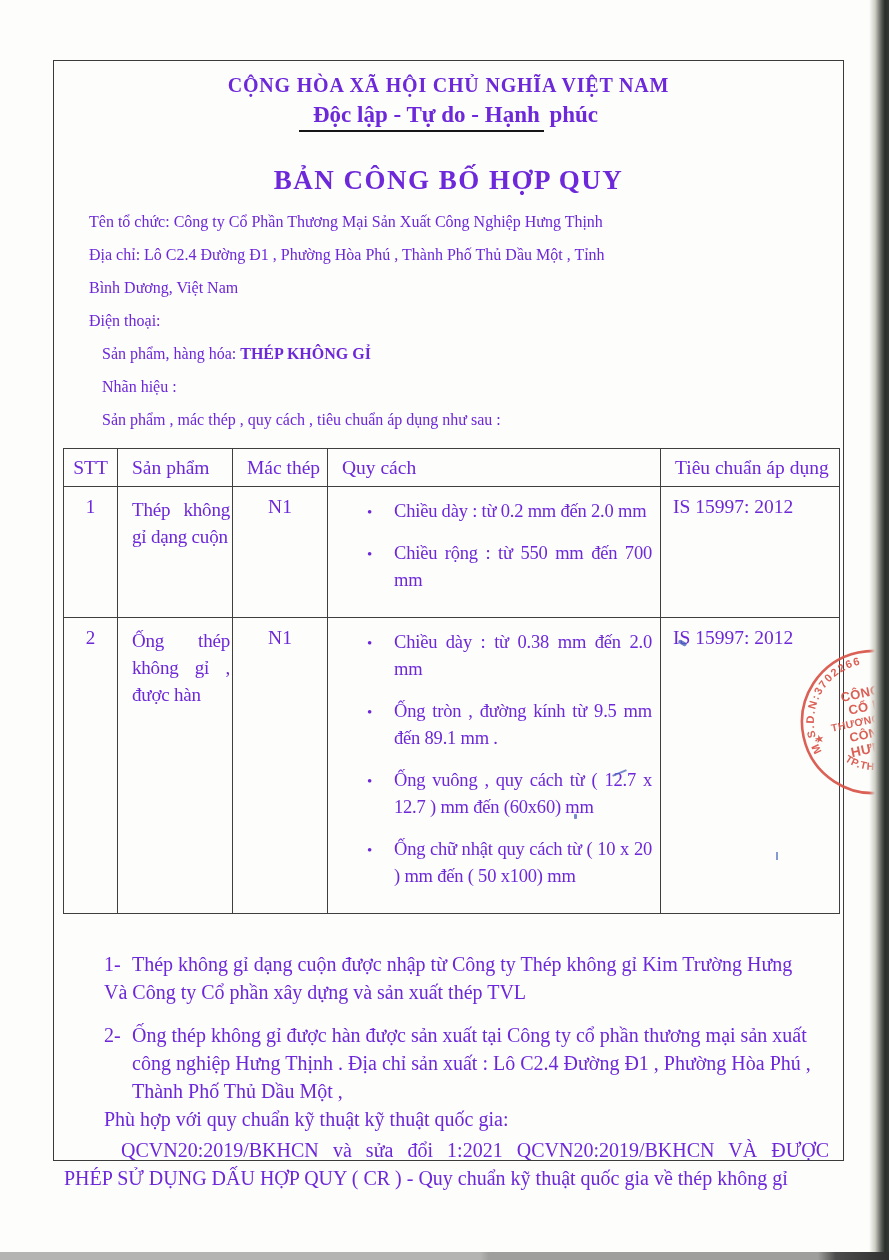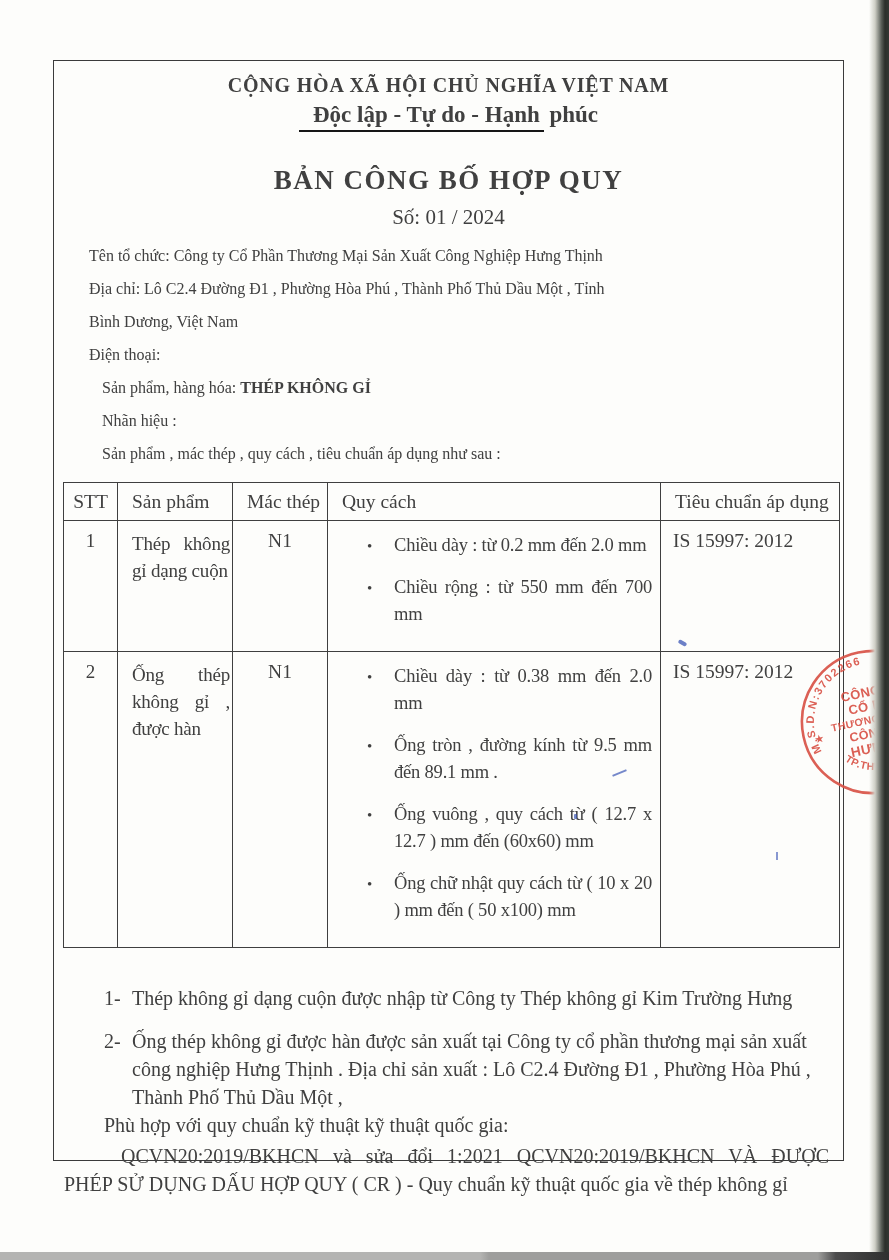--- a/index.html
+++ b/index.html
@@ -1,20 +1,20 @@
 <!DOCTYPE html>
 <html><head>
 <meta charset="utf-8">
 <style>
   html,body{margin:0;padding:0;background:#ffffff;}
   #scan{
     position:relative; width:889px; height:1260px;
     background:#fdfdfb; overflow:hidden;
     font-family:"Liberation Serif","DejaVu Serif",serif;
-    color:#404040;
+    color:#6d28d9;
   }
   
   #frame{
     position:absolute; left:53px; top:60px; width:791px; height:1101px;
     border:1.6px solid #3b3b3b; box-sizing:border-box;
   }
   .center{text-align:center;}
   .nat{margin-top:13px; font-size:20px; font-weight:bold; letter-spacing:0.8px;}
   .motto{margin-top:5px; font-size:23px; font-weight:bold;}
   .motto .ul{border-bottom:2.6px solid #161616; padding:0 4px 3px 14px;}
@@ -70,21 +70,20 @@
 <div id="scan">
 
   <div id="frame">
 
     <div class="center nat">CỘNG HÒA XÃ HỘI CHỦ NGHĨA VIỆT NAM</div>
 
     <div class="center motto"><span class="ul">Độc lập - Tự do - Hạnh</span><span> phúc</span></div>
 
     <div class="center doc-title">BẢN CÔNG BỐ HỢP QUY</div>
 
-    <div class="center doc-num">Số: 01 / 2024</div>
 
     <div class="info">
       <div>Tên tổ chức: Công ty Cổ Phần Thương Mại Sản Xuất Công Nghiệp Hưng Thịnh</div>
       <div>Địa chỉ: Lô C2.4 Đường Đ1 , Phường Hòa Phú , Thành Phố Thủ Dầu Một , Tỉnh</div>
       <div>Bình Dương, Việt Nam</div>
       <div>Điện thoại:</div>
       <div class="ind"><span>Sản phẩm, hàng hóa: </span><b>THÉP KHÔNG GỈ</b></div>
       <div class="ind">Nhãn hiệu :</div>
       <div class="ind">Sản phẩm , mác thép , quy cách , tiêu chuẩn áp dụng như sau :</div>
     </div>
@@ -127,20 +126,21 @@
               <div class="bullet"><span class="dot">•</span><span>Ống vuông , quy cách từ ( 12.7 x 12.7 ) mm đến (60x60) mm</span></div>
               <div class="bullet"><span class="dot">•</span><span>Ống chữ nhật quy cách từ ( 10 x 20 ) mm đến ( 50 x100) mm</span></div>
             </td>
             <td class="c-tc">IS 15997: 2012</td>
           </tr>
         </tbody>
     </table>
 
     <div class="notes">
       <div class="ln"><span class="num">1-</span><span>Thép không gỉ dạng cuộn được nhập từ Công ty Thép không gỉ Kim Trường Hưng</span></div>
+      <div class="ln">Và Công ty Cổ phần xây dựng và sản xuất thép TVL</div>
 
       <div class="ln gap"><span class="num">2-</span><span>Ống thép không gỉ được hàn được sản xuất tại Công ty cổ phần thương mại sản xuất</span></div>
       <div class="ln cont">công nghiệp Hưng Thịnh . Địa chỉ sản xuất : Lô C2.4 Đường Đ1 , Phường Hòa Phú ,</div>
       <div class="ln cont">Thành Phố Thủ Dầu Một ,</div>
 
       <div class="ln">Phù hợp với quy chuẩn kỹ thuật kỹ thuật quốc gia:</div>
 
       <div class="qcvn1">QCVN20:2019/BKHCN và sửa đổi 1:2021 QCVN20:2019/BKHCN VÀ ĐƯỢC</div>
       <div class="qcvn2">PHÉP SỬ DỤNG DẤU HỢP QUY ( CR ) -  Quy chuẩn kỹ thuật quốc gia về thép không gỉ</div>
     </div>

